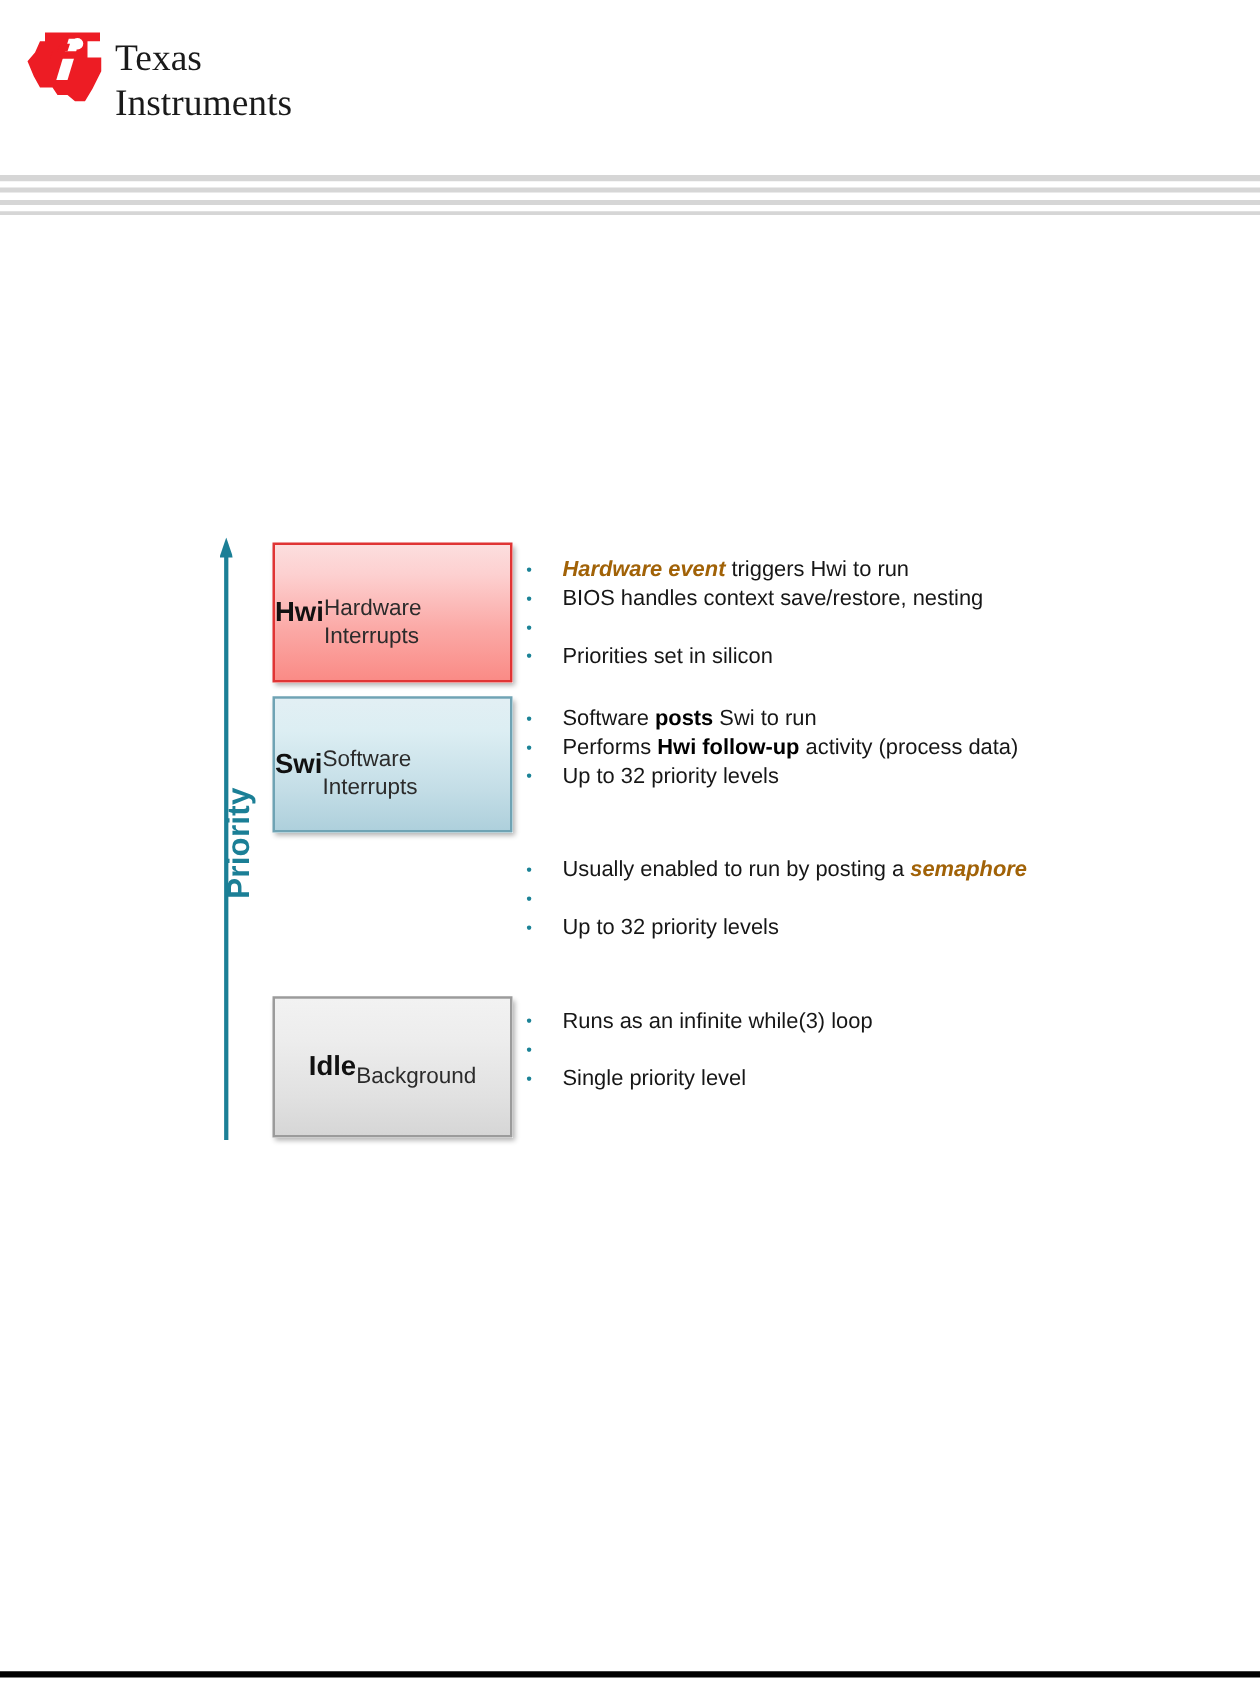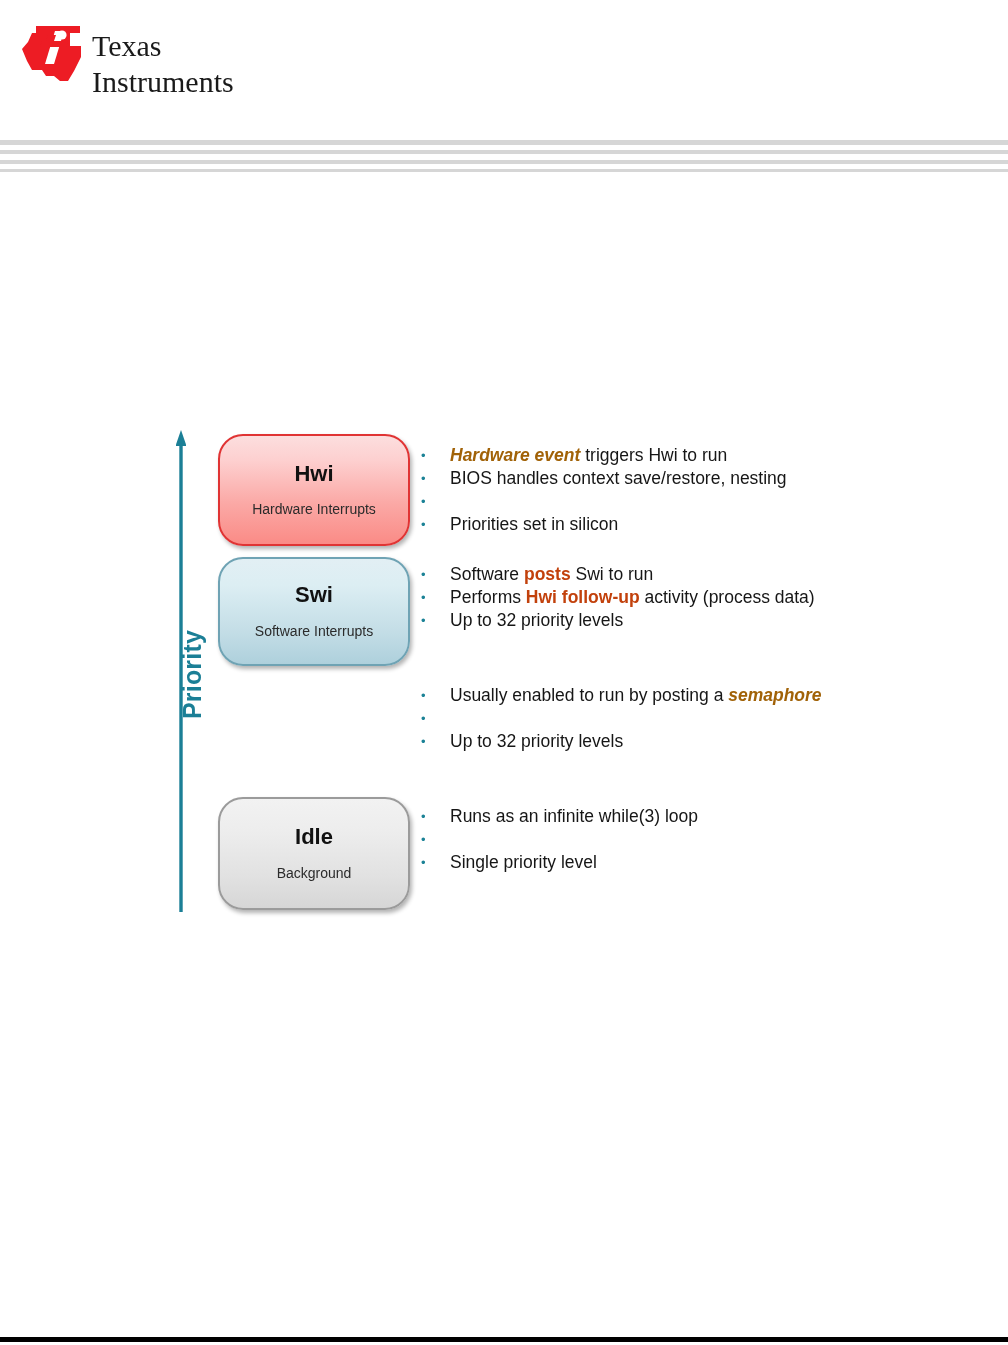--- a/index.html
+++ b/index.html
@@ -83,51 +83,49 @@
     white-space: nowrap;
   }
 
   
   .lvl-box {
     position: absolute;
     left: 218px;
     width: 192px;
     box-sizing: border-box;
     display: flex;
-    flex-direction: column;
+    flex-direction: row;
     align-items: center;
     justify-content: center;
     box-shadow: 2px 3px 4px rgba(0,0,0,0.30);
-    border-radius: 25px;
   }
   .lvl-title {
     font-size: 22px;
     font-weight: bold;
     color: #111111;
     line-height: 1.12;
   }
   .lvl-sub {
-    font-size: 14px;
+    font-size: 18px;
     color: #2b2b2b;
     line-height: 1.2;
     margin-top: 15px;
   }
 
   #box-hwi {
     top: 434px;
     height: 112px;
     border: 2px solid #e03434;
     background: linear-gradient(to bottom, #fcdede 0%, #fdd0d0 22%, #fba9a6 62%, #fa8b86 100%);
   }
   #box-swi {
     top: 557px;
     height: 109px;
     border: 2px solid #6fa3b4;
     background: linear-gradient(to bottom, #e2eff4 0%, #dceef3 25%, #c3dde6 70%, #aed0dc 100%);
-    text-align: center;
   }
   #box-task {
     top: 676px;
     height: 112px;
     border: 2px solid #53d5ea;
     background: linear-gradient(to bottom, #eafeff 0%, #d8fbff 25%, #b4f3fb 65%, #93ecf8 100%);
   }
   #box-idle {
     top: 797px;
     height: 113px;
@@ -161,21 +159,21 @@
     padding-left: 3px;
     box-sizing: border-box;
   }
   .bullet-text {
     font-size: 17.5px;
     color: #161616;
     line-height: 23px;
     white-space: pre-wrap;
   }
   .hl {
-    color: #c2410c;
+    color: #000000;
     font-weight: bold;
   }
   .hl-i {
     color: #a16207;
     font-weight: bold;
     font-style: italic;
   }
 </style>
 </head>
 <body>

